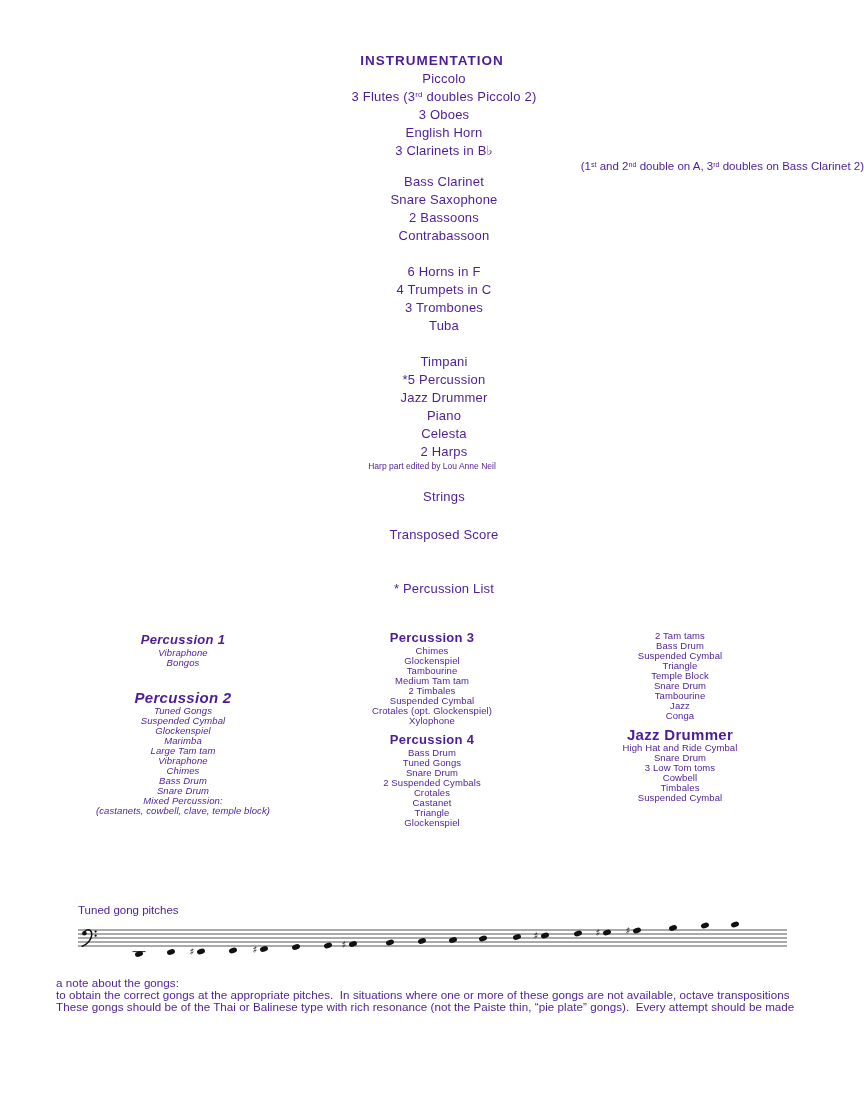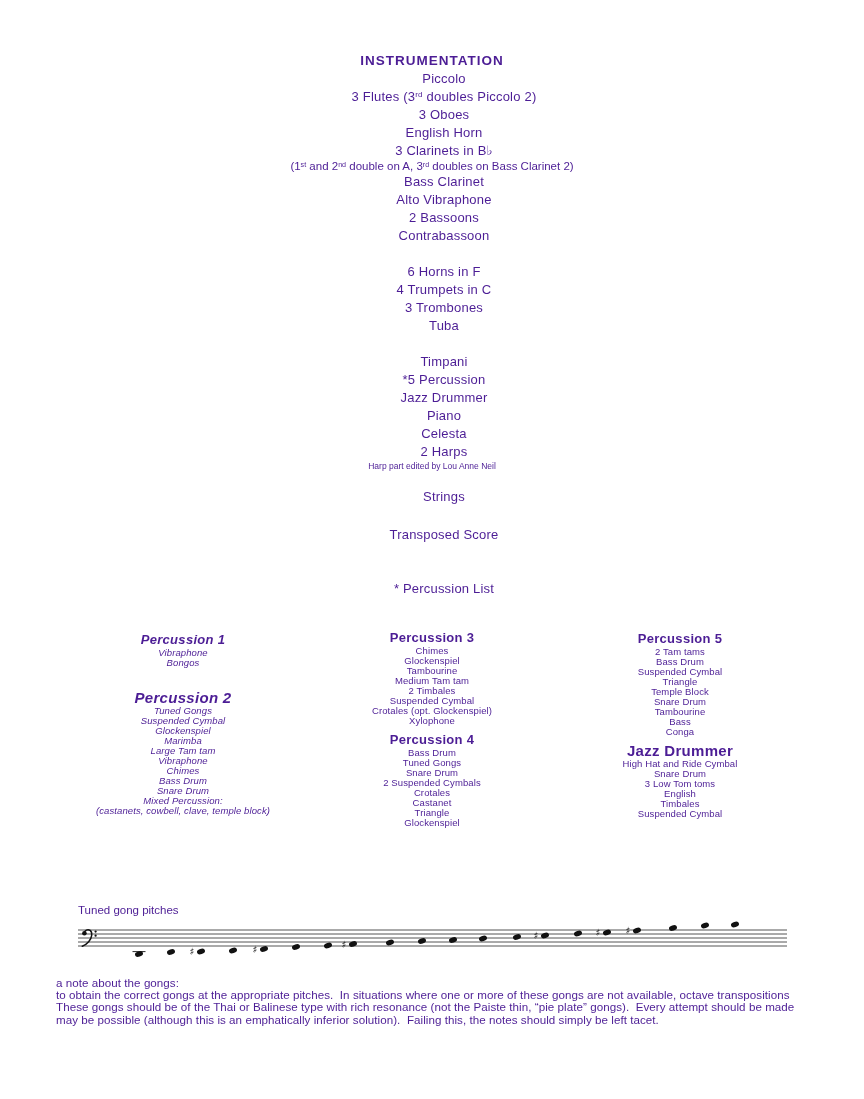--- a/index.html
+++ b/index.html
@@ -5,21 +5,21 @@
   html,body{margin:0;padding:0;background:#ffffff;}
   .page{
     position:relative;width:864px;height:1099px;background:#ffffff;
     font-family:"Liberation Sans","DejaVu Sans",sans-serif;color:#4c1d95;
     overflow:hidden;margin:0 auto;
   }
   
   .center-col{position:absolute;top:52px;left:0;width:864px;text-align:center;}
   .l-title{font-size:13.5px;font-weight:bold;letter-spacing:1px;height:18px;line-height:18px;}
   .l-item{font-size:13px;height:18px;line-height:18px;letter-spacing:0.2px;padding-left:24px;}
-  .l-subnote{font-size:11.5px;height:13px;line-height:13px;}
+  .l-subnote{font-size:11.5px;height:13px;line-height:13px;text-align:right;}
   .l-tiny{font-size:8.5px;height:11px;line-height:11px;}
   .l-spacer{height:18px;}
   .l-spacer16{height:16px;}
   .l-spacer20{height:20px;}
   .l-spacer36{height:36px;}
   sup{font-size:62%;vertical-align:baseline;position:relative;top:-0.45em;}
   
   .perc-col{position:absolute;width:260px;text-align:center;}
   #perc-col-0{left:53px;top:632px;font-style:italic;}
   #perc-col-1{left:302px;top:630px;}
@@ -44,21 +44,21 @@
 
   <div class="center-col" id="center-col">
       <div class="l-title">INSTRUMENTATION</div>
       <div class="l-item">Piccolo</div>
       <div class="l-item">3 Flutes (3<sup>rd</sup> doubles Piccolo 2)</div>
       <div class="l-item">3 Oboes</div>
       <div class="l-item">English Horn</div>
       <div class="l-item">3 Clarinets in B♭</div>
       <div class="l-subnote">(1<sup>st</sup> and 2<sup>nd</sup> double on A, 3<sup>rd</sup> doubles on Bass Clarinet 2)</div>
       <div class="l-item">Bass Clarinet</div>
-      <div class="l-item">Alto Vibraphone</div>
+      <div class="l-item">Snare Saxophone</div>
       <div class="l-item">2 Bassoons</div>
       <div class="l-item">Contrabassoon</div>
       <div class="l-spacer"></div>
       <div class="l-item">6 Horns in F</div>
       <div class="l-item">4 Trumpets in C</div>
       <div class="l-item">3 Trombones</div>
       <div class="l-item">Tuba</div>
       <div class="l-spacer"></div>
       <div class="l-item">Timpani</div>
       <div class="l-item">*5 Percussion</div>
@@ -115,37 +115,36 @@
         <div class="perc-item">Snare Drum</div>
         <div class="perc-item">2 Suspended Cymbals</div>
         <div class="perc-item">Crotales</div>
         <div class="perc-item">Castanet</div>
         <div class="perc-item">Triangle</div>
         <div class="perc-item">Glockenspiel</div>
       </div>
     </div>
   <div class="perc-col" id="perc-col-2">
       <div class="perc-section">
-        <div class="perc-title">Percussion 5</div>
         <div class="perc-item">2 Tam tams</div>
         <div class="perc-item">Bass Drum</div>
         <div class="perc-item">Suspended Cymbal</div>
         <div class="perc-item">Triangle</div>
         <div class="perc-item">Temple Block</div>
         <div class="perc-item">Snare Drum</div>
         <div class="perc-item">Tambourine</div>
-        <div class="perc-item">Bass</div>
+        <div class="perc-item">Jazz</div>
         <div class="perc-item">Conga</div>
       </div>
       <div class="perc-section">
         <div class="perc-title large">Jazz Drummer</div>
         <div class="perc-item">High Hat and Ride Cymbal</div>
         <div class="perc-item">Snare Drum</div>
         <div class="perc-item">3 Low Tom toms</div>
-        <div class="perc-item">English</div>
+        <div class="perc-item">Cowbell</div>
         <div class="perc-item">Timbales</div>
         <div class="perc-item">Suspended Cymbal</div>
       </div>
     </div>
 
   <div class="staff-label">Tuned gong pitches</div>
 
   <svg id="staff-svg" width="710" height="46" viewBox="0 0 710 46" xmlns="http://www.w3.org/2000/svg">
     <g id="staff-lines" stroke="#2a2a2a" stroke-width="0.8">
         <line x1="0" x2="709" y1="10" y2="10"></line>
@@ -188,16 +187,15 @@
         <ellipse cx="595" cy="8" rx="4.1" ry="2.6" transform="rotate(-18 595 8)" fill="#111"></ellipse>
         <ellipse cx="627" cy="5.5" rx="4.1" ry="2.6" transform="rotate(-18 627 5.5)" fill="#111"></ellipse>
         <ellipse cx="657" cy="4.5" rx="4.1" ry="2.6" transform="rotate(-18 657 4.5)" fill="#111"></ellipse>
       </g>
   </svg>
 
   <div class="gong-note">
     <div>a note about the gongs:</div>
     <div>to obtain the correct gongs at the appropriate pitches.&nbsp; In situations where one or more of these gongs are not available, octave transpositions</div>
     <div>These gongs should be of the Thai or Balinese type with rich resonance (not the Paiste thin, “pie plate” gongs).&nbsp; Every attempt should be made</div>
-    <div>may be possible (although this is an emphatically inferior solution).&nbsp; Failing this, the notes should simply be left tacet.</div>
   </div>
 
 </div>
 
 </body></html>

